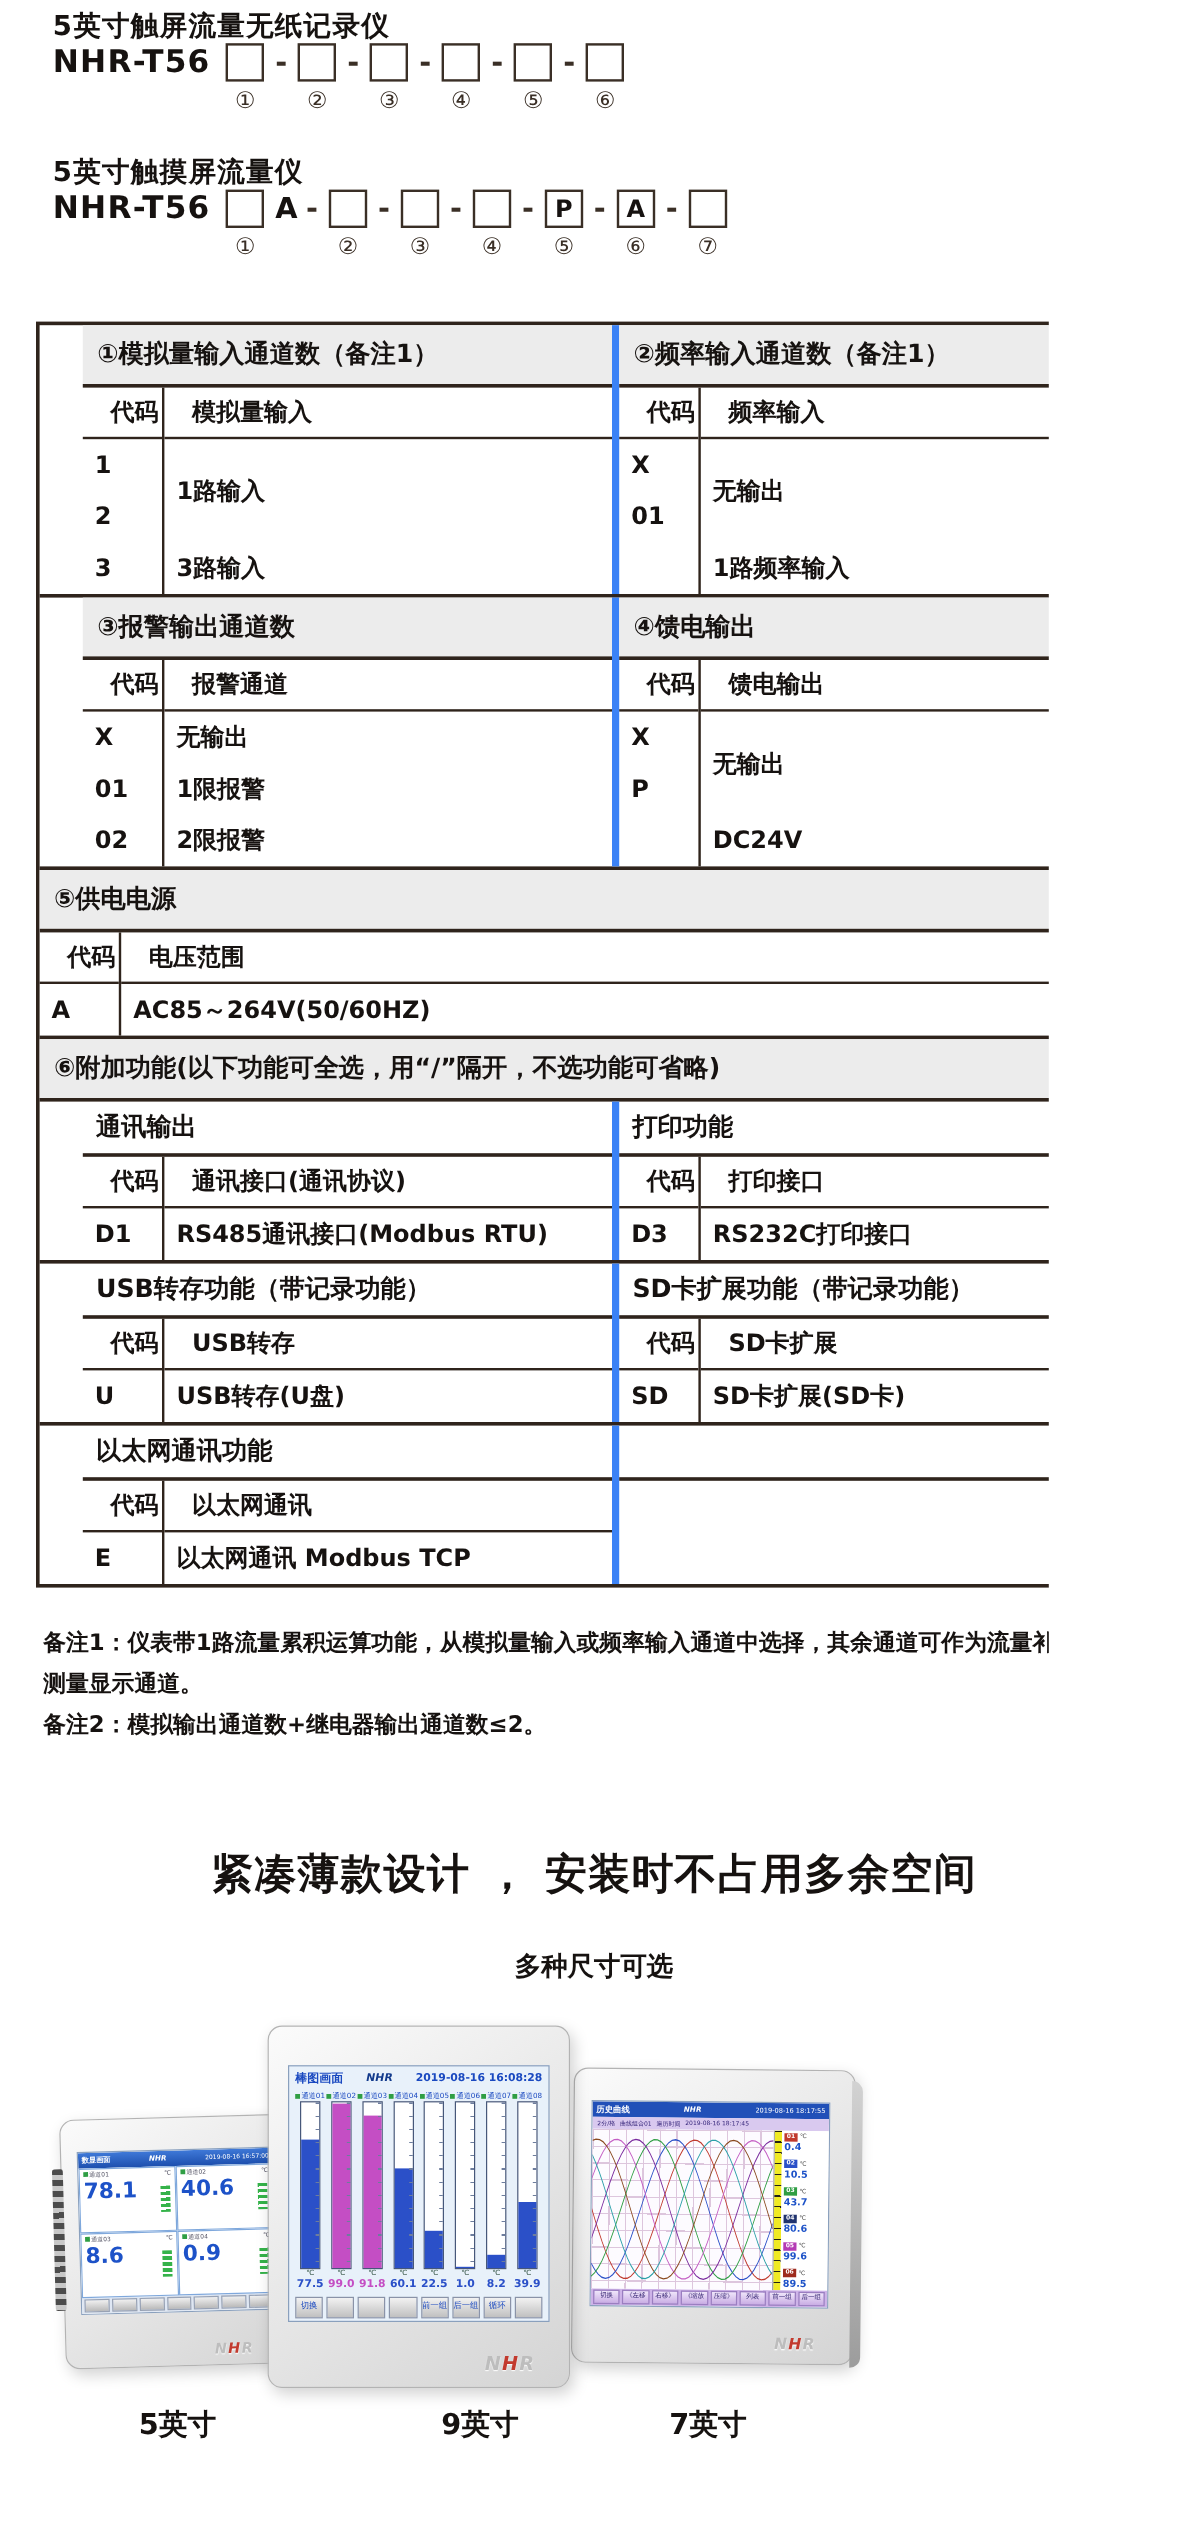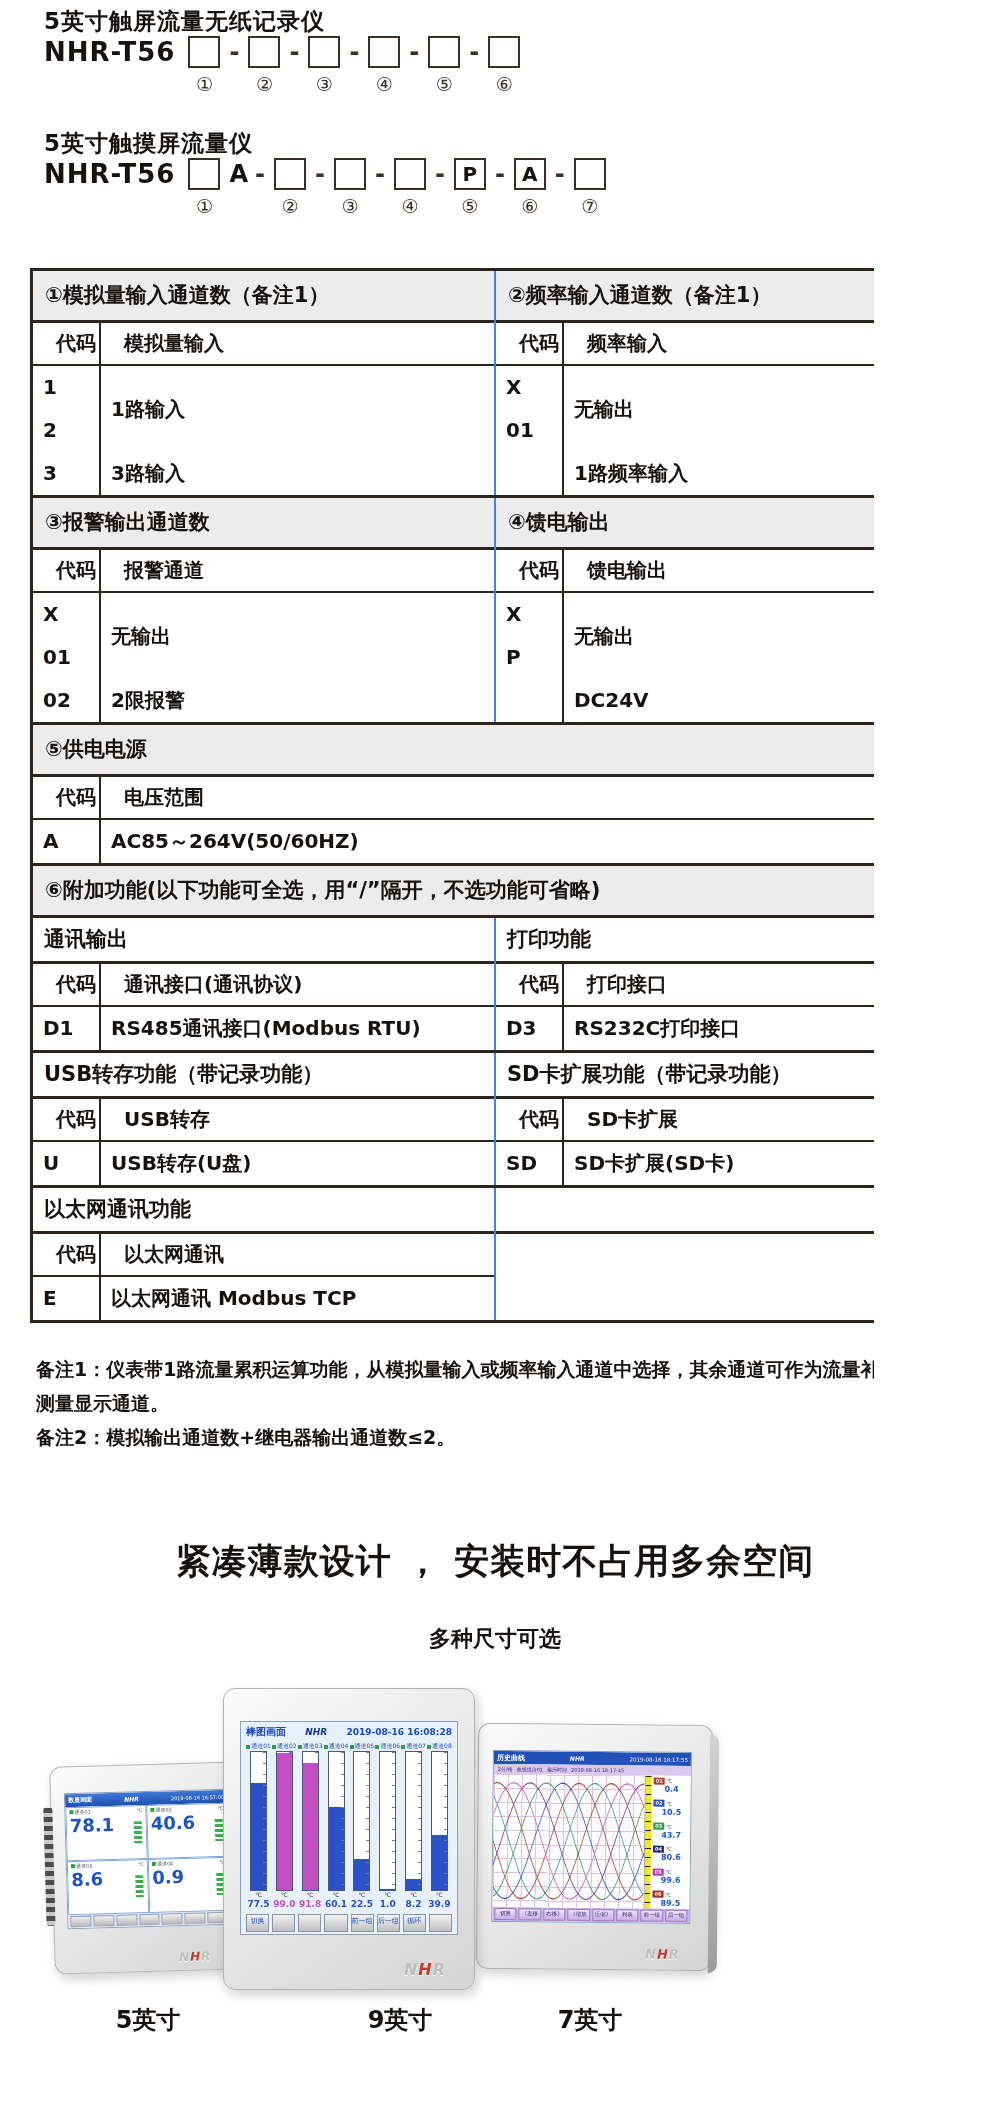--- a/index.html
+++ b/index.html
@@ -17,21 +17,21 @@
   .mbox{width:28px;height:28px;border:2px solid #3a2f26;background:#fff;font-size:20px;
         font-weight:bold;text-align:center;line-height:28px;}
   .mmark{margin-top:5px;font-size:19px;color:#3a2f26;line-height:22px;}
   .mdash{line-height:32px;font-size:24px;font-weight:bold;color:#3a2f26;}
   .mletter{line-height:32px;font-size:24px;font-weight:bold;}
   
   .tbl{position:absolute;left:30px;top:268px;width:924px;border:3px solid #2f241c;}
   .band{display:flex;border-bottom:3px solid #2f241c;}
   .band.last{border-bottom:none;}
   .half{width:50%;display:flex;flex-direction:column;}
-  .half.left{border-right:2px solid #3b82f6;}
+  .half.left{border-right:6px solid #3b82f6;margin-left:36px;}
   .full{width:100%;display:flex;flex-direction:column;}
   .sec{background:#ececec;font-size:21px;font-weight:bold;height:49px;line-height:49px;
        padding:0 12px;border-bottom:3px solid #2f241c;white-space:nowrap;overflow:hidden;}
   .sec.only{border-bottom:none;}
   .subhead{font-size:21px;font-weight:bold;height:43px;line-height:43px;padding:0 11px;
        border-bottom:3px solid #2f241c;white-space:nowrap;}
   .hgrid{flex:1;display:flex;}
   .ccol{width:66px;border-right:2px solid #2f241c;display:flex;flex-direction:column;}
   .dcol{flex:1;display:flex;flex-direction:column;justify-content:space-between;}
   .chead{height:41px;line-height:41px;border-bottom:2px solid #2f241c;padding:0 23px;
@@ -109,21 +109,21 @@
        padding:0 4px;font-size:5px;color:#35257a;white-space:nowrap;overflow:hidden;}
   .s-body{flex:1;display:flex;min-height:0;}
   .s-chart{flex:1;position:relative;background-color:#fdfbff;
        background-image:repeating-linear-gradient(to right,#ddc6dd 0 1px,transparent 1px 14px),
                         repeating-linear-gradient(to bottom,#ddc6dd 0 1px,transparent 1px 14px);}
   .s-chart svg{position:absolute;inset:0;width:100%;height:100%;}
   .s-strip{width:6px;background:repeating-linear-gradient(to bottom,#221 0 1px,#f0ea24 1px 9px);
        border-left:1px solid #999;}
   .s-vals{width:36px;display:flex;flex-direction:column;justify-content:space-between;
        padding:1px 1px 1px 2px;background:#fff;}
-  .sv{text-align:center;}
+  .sv{text-align:left;}
   .sv-top{display:flex;align-items:center;gap:2px;height:8px;}
   .sv-chip{font-size:5px;color:#fff;padding:0 2px;line-height:7px;font-weight:bold;}
   .sv-unit{font-size:5px;color:#444;}
   .sv-num{font-size:8px;font-weight:bold;color:#1d52c8;line-height:9px;}
   .s-btns{height:12px;background:#cdb3e8;display:flex;gap:2px;padding:1px 2px;}
   .sbtn{flex:1;font-size:5.5px;color:#2a1a6a;background:linear-gradient(#efe6fa,#c9ade4);
        border:1px solid #9a7ec0;text-align:center;line-height:9px;white-space:nowrap;overflow:hidden;}
   
   .size-label{position:absolute;top:324px;width:110px;text-align:center;font-size:24px;font-weight:bold;}
   .sl-five{left:93px;}
@@ -253,20 +253,21 @@
         <div class="hgrid">
           <div class="ccol">
             <div class="chead">代码</div>
             <div class="cline">X</div>
             <div class="cline">01</div>
             <div class="cline">02</div>
           </div>
           <div class="dcol">
             <div class="chead">报警通道</div>
             <div class="cline">无输出</div>
+            <div class="cline">1限报警</div>
             <div class="cline">2限报警</div>
           </div>
         </div>
       </div>
       <div class="half">
         <div class="sec">④馈电输出</div>
         <div class="hgrid">
           <div class="ccol">
             <div class="chead">代码</div>
             <div class="cline">X</div>

